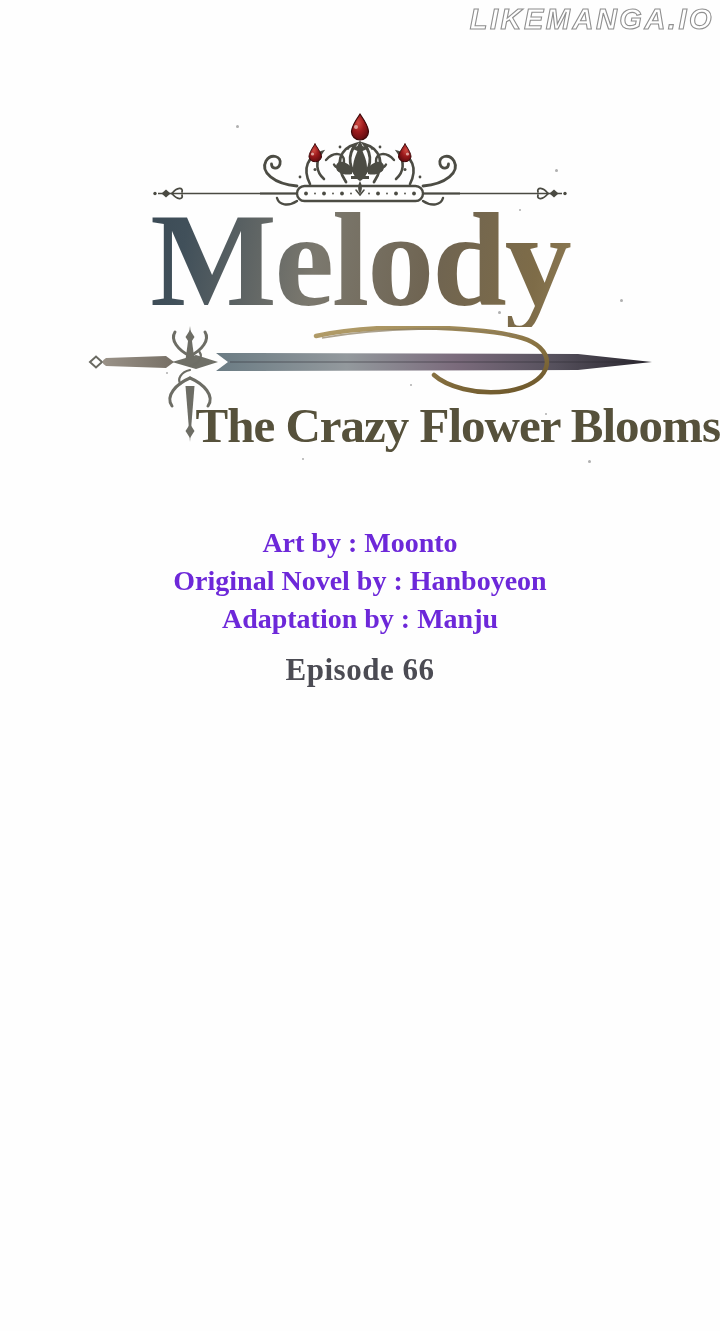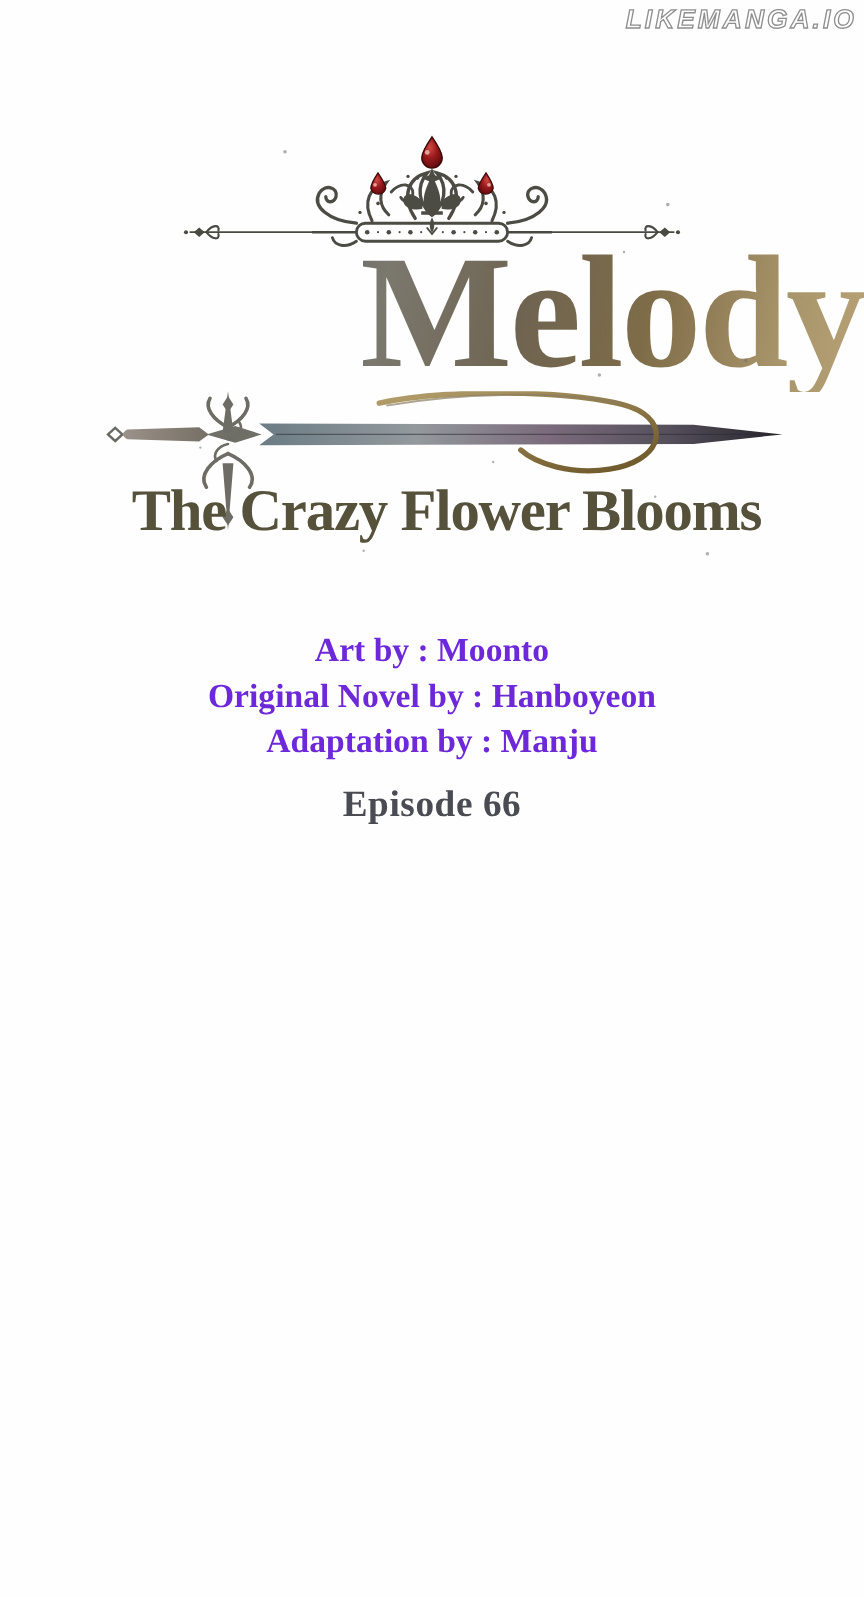--- a/index.html
+++ b/index.html
@@ -7,42 +7,42 @@
     position:relative;
     width:720px;height:1331px;
     background:#fefefe;
     overflow:hidden;
     font-family:"Liberation Serif", serif;
   }
   
   .watermark{
     position:absolute;top:3px;right:6px;
     font-family:"Liberation Sans", sans-serif;
-    font-style:italic;font-weight:900;font-size:22px;
+    font-style:italic;font-weight:900;font-size:29px;
     letter-spacing:2.5px;
     color:#ffffff;
     -webkit-text-stroke:1.1px #8f8f8f;
   }
   
   .crown-wrap{position:absolute;left:150px;top:106px;width:420px;height:110px;}
   
   .title{
     position:absolute;left:0;right:0;top:193px;
-    text-align:right;
+    text-align:center;
     font-size:134px;font-weight:700;line-height:1;letter-spacing:-2px;
     background:linear-gradient(100deg,#2c3e4b 6%,#41505a 26%,#7b786e 44%,#6f6451 60%,#7e6c48 74%,#a9956b 90%,#b7a276 100%);
     -webkit-background-clip:text;background-clip:text;
     color:transparent;
   }
   
   .sword-wrap{position:absolute;left:78px;top:326px;width:584px;height:120px;}
   
   .subtitle{
     position:absolute;left:0;right:0;top:397px;
-    text-align:center;
+    text-align:right;
     font-size:49px;font-weight:700;letter-spacing:-1px;
     color:#56513b;
     padding-left:24px;
   }
   
   .credits{
     position:absolute;left:0;right:0;top:524px;
     text-align:center;
     font-size:28px;font-weight:700;line-height:38px;
     color:#6d28d9;

